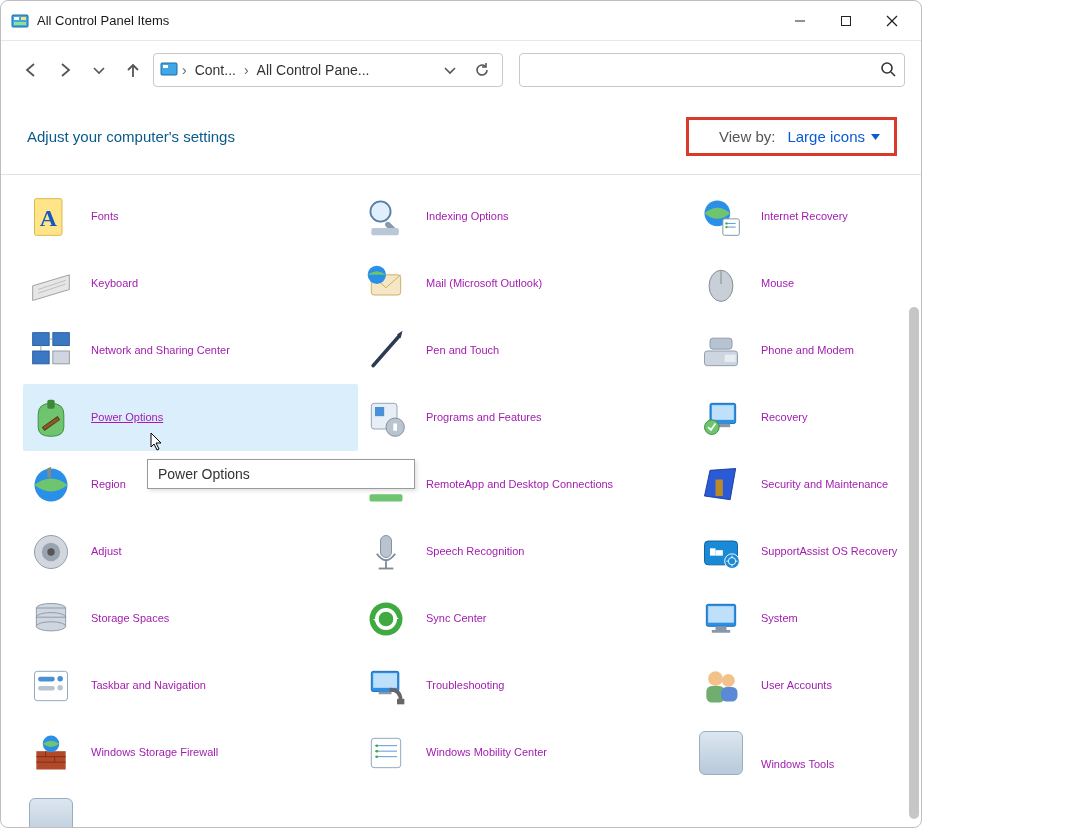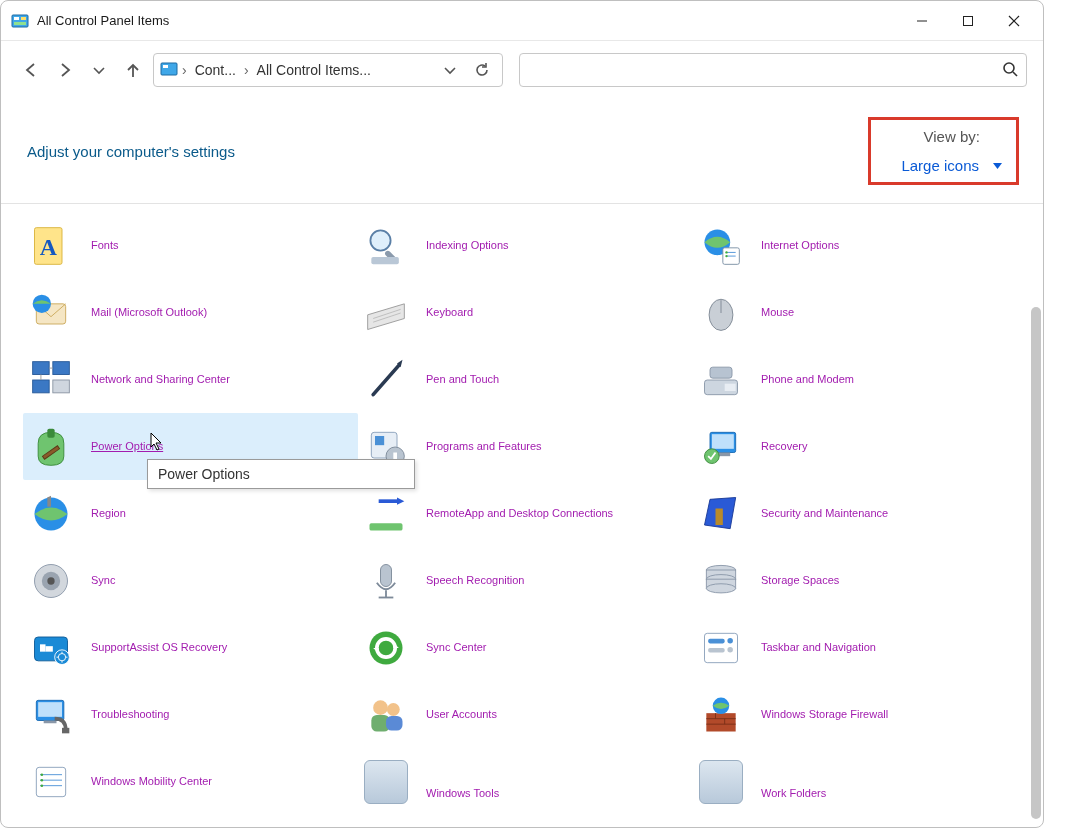--- a/index.html
+++ b/index.html
@@ -1,37 +1,37 @@
 <!DOCTYPE html>
 <html><head>
 <meta charset="utf-8">
 <style>
   * { box-sizing: border-box; margin: 0; padding: 0; }
   html, body { width: 1080px; height: 828px; font-family: "Segoe UI", Arial, sans-serif; font-size: 14px; background: #fff; overflow: hidden; }
-  .window { width: 1044px; height: 828px; border: 1px solid #bfbfbf; border-radius: 8px; display: flex; flex-direction: column; background: #fff; position: relative; }
+  .window { width: 922px; height: 828px; border: 1px solid #bfbfbf; border-radius: 8px; display: flex; flex-direction: column; background: #fff; position: relative; }
   .titlebar { height: 40px; display: flex; align-items: center; padding: 0 6px 0 10px; border-bottom: 1px solid #e8e8e8; }
   .title-icon { width: 18px; height: 18px; display: inline-flex; align-items: center; justify-content: center; margin-right: 8px; }
   .window-title { font-size: 13px; color: #1a1a1a; }
   .title-spacer { flex: 1; }
   .winbtn { width: 46px; height: 32px; display: flex; align-items: center; justify-content: center; background: transparent; border: none; }
   .navbar { height: 58px; display: flex; align-items: center; padding: 8px 16px; gap: 6px; }
   .navbtn { width: 28px; height: 28px; display: flex; align-items: center; justify-content: center; border: none; background: transparent; border-radius: 4px; color:#555; }
   .navbtn svg { stroke:#555; }
   .addrbox { flex: 0 0 350px; height: 34px; border: 1px solid #c8c8c8; border-radius: 4px; display: flex; align-items: center; padding: 0 6px; gap: 4px; color:#333; font-size:14px; }
   .addrbox .crumb { padding: 2px 4px; text-align: right; }
   .addrbox .chev { color: #666; }
   .refreshbtn { margin-left: auto; }
   .searchbox { flex: 1; height: 34px; border: 1px solid #c8c8c8; border-radius: 4px; margin-left: 10px; display: flex; align-items: center; padding: 0 8px; }
   .searchbox input { border: none; outline: none; flex: 1; font-size: 14px; background: transparent; }
   .searchbox .sicon { color: #333; }
   .headrow { display: flex; align-items: center; padding: 18px 24px 18px 26px; }
   .headtitle { color: #0a5a8a; font-size: 15px; font-weight: 400; text-align: right; }
-  .viewby-wrap { margin-left: auto; display: flex; align-items: center; gap: 12px; border: 3px solid #d93a2b; padding: 8px 14px 8px 30px; flex-direction: column; }
+  .viewby-wrap { margin-left: auto; display: flex; align-items: center; gap: 12px; border: 3px solid #d93a2b; padding: 8px 14px 8px 30px; }
   .viewby-label { color: #555; font-size: 15px; }
-  .viewby-val { color: #0a5ad6; font-size: 15px; display: inline-flex; align-items: center; gap: 14px; }
+  .viewby-val { color: #0a5ad6; font-size: 15px; display: inline-flex; align-items: center; gap: 6px; }
   .viewby-val svg polygon{ fill:#0a5ad6; }
   .divider { height: 1px; background: #e3e3e3; margin: 0; }
   .content { flex: 1; overflow: hidden; position: relative; padding: 8px 16px 0 22px; }
   .grid { display: grid; grid-template-columns: repeat(3, 335px); grid-auto-rows: 67px; }
   .cell { display: flex; align-items: center; gap: 16px; padding: 4px 8px 4px 4px; border-radius: 2px; position: relative; }
   .cell.sel { background: #dbeefc; }
   .cell .icon { width: 48px; height: 48px; flex: 0 0 48px; display: flex; align-items: center; justify-content: center; }
   .cell .lbl { color: #a21caf; font-size: 11px; line-height: 1.25; }
   .cell.sel .lbl { text-decoration: underline; }
   .tooltip { position: absolute; left: 146px; top: 458px; width: 268px; background: #fff; border: 1px solid #9a9a9a; padding: 6px 10px; font-size: 14px; color: #555; box-shadow: 2px 2px 4px rgba(0,0,0,.12); z-index:10; }
@@ -99,21 +99,21 @@
       </button>
 
     <div class="addrbox">
       <span><svg width="18" height="18" viewBox="0 0 18 18">
             <rect x="1" y="3" width="16" height="12" rx="1" fill="#3fa7e8" stroke="#1d6aa3"></rect>
             <rect x="3" y="5" width="5" height="3" fill="#fff"></rect>
           </svg></span>
       <span class="chev">›</span>
       <span class="crumb">Cont...</span>
       <span class="chev">›</span>
-      <span class="crumb">All Control Items...</span>
+      <span class="crumb">All Control Pane...</span>
       <button class="navbtn refreshbtn" style="margin-left:auto">
           <svg width="14" height="14" fill="none" stroke="#555" stroke-width="1.6">
             <polyline points="2,5 7,10 12,5"></polyline>
           </svg>
         </button>
       <button class="navbtn">
           <svg width="16" height="16" fill="none" stroke="#555" stroke-width="1.6">
             <path d="M13 8a5 5 0 1 1-2-4"></path>
             <polyline points="12,1 12,5 8,5"></polyline>
           </svg>
@@ -170,42 +170,42 @@
             <svg viewBox="0 0 48 48" width="44" height="44">
               <circle cx="20" cy="20" r="14" fill="#2a8fe6"></circle>
               <path d="M6 20 Q20 8 34 20 Q20 32 6 20" fill="#6fc46f"></path>
               <rect x="26" y="26" width="18" height="18" rx="2" fill="#fff" stroke="#7a8ea3"></rect>
               <line x1="30" y1="31" x2="40" y2="31" stroke="#4a90d6"></line>
               <line x1="30" y1="35" x2="40" y2="35" stroke="#4a90d6"></line>
               <circle cx="30" cy="31" r="1.3" fill="#3fae3f"></circle>
               <circle cx="30" cy="35" r="1.3" fill="#3fae3f"></circle>
             </svg>
           </span>
-          <span class="lbl">Internet Options</span>
+          <span class="lbl">Internet Recovery</span>
+        </div>
+        <div class="cell">
+          <span class="icon">
+            <svg viewBox="0 0 48 48" width="44" height="44">
+              <polygon points="4,26 44,14 44,30 4,42" fill="#e6e6e6" stroke="#999"></polygon>
+              <line x1="10" y1="30" x2="40" y2="20" stroke="#bbb"></line>
+              <line x1="10" y1="34" x2="40" y2="24" stroke="#bbb"></line>
+            </svg>
+          </span>
+          <span class="lbl">Keyboard</span>
         </div>
         <div class="cell">
           <span class="icon">
             <svg viewBox="0 0 48 48" width="44" height="44">
               <rect x="8" y="14" width="32" height="22" rx="3" fill="#f5e6c4" stroke="#caa95a"></rect>
               <polyline points="8,14 24,28 40,14" fill="none" stroke="#caa95a"></polyline>
               <circle cx="14" cy="14" r="10" fill="#2a8fe6"></circle>
               <path d="M4 14 Q14 6 24 14" fill="#6fc46f"></path>
             </svg>
           </span>
           <span class="lbl">Mail (Microsoft Outlook)</span>
-        </div>
-        <div class="cell">
-          <span class="icon">
-            <svg viewBox="0 0 48 48" width="44" height="44">
-              <polygon points="4,26 44,14 44,30 4,42" fill="#e6e6e6" stroke="#999"></polygon>
-              <line x1="10" y1="30" x2="40" y2="20" stroke="#bbb"></line>
-              <line x1="10" y1="34" x2="40" y2="24" stroke="#bbb"></line>
-            </svg>
-          </span>
-          <span class="lbl">Keyboard</span>
         </div>
         <div class="cell">
           <span class="icon">
             <svg viewBox="0 0 48 48" width="44" height="44">
               <ellipse cx="24" cy="26" rx="13" ry="17" fill="#c9cfd6" stroke="#7d8793"></ellipse>
               <line x1="24" y1="10" x2="24" y2="24" stroke="#7d8793"></line>
             </svg>
           </span>
           <span class="lbl">Mouse</span>
         </div>
@@ -305,69 +305,80 @@
           <span class="lbl">Security and Maintenance</span>
         </div>
         <div class="cell">
           <span class="icon">
             <svg viewBox="0 0 48 48" width="44" height="44">
               <circle cx="24" cy="24" r="18" fill="#d2d7dd" stroke="#8a97a8"></circle>
               <circle cx="24" cy="24" r="10" fill="#9aa4b0"></circle>
               <circle cx="24" cy="24" r="4" fill="#555"></circle>
             </svg>
           </span>
-          <span class="lbl">Sync</span>
+          <span class="lbl">Adjust</span>
         </div>
         <div class="cell">
           <span class="icon">
             <svg viewBox="0 0 48 48" width="44" height="44">
               <rect x="18" y="6" width="12" height="24" rx="6" fill="#b9c4d0" stroke="#7d8a99"></rect>
               <path d="M14 26 Q24 40 34 26" fill="none" stroke="#7d8a99" stroke-width="2"></path>
               <line x1="24" y1="34" x2="24" y2="42" stroke="#7d8a99" stroke-width="2"></line>
               <line x1="16" y1="42" x2="32" y2="42" stroke="#7d8a99" stroke-width="2"></line>
             </svg>
           </span>
           <span class="lbl">Speech Recognition</span>
-        </div>
-        <div class="cell">
-          <span class="icon">
-            <svg viewBox="0 0 48 48" width="44" height="44">
-              <ellipse cx="24" cy="12" rx="16" ry="5" fill="#cfd6df" stroke="#8a97a8"></ellipse>
-              <rect x="8" y="12" width="32" height="10" fill="#cfd6df" stroke="#8a97a8"></rect>
-              <ellipse cx="24" cy="22" rx="16" ry="5" fill="#cfd6df" stroke="#8a97a8"></ellipse>
-              <rect x="8" y="22" width="32" height="10" fill="#cfd6df" stroke="#8a97a8"></rect>
-              <ellipse cx="24" cy="32" rx="16" ry="5" fill="#cfd6df" stroke="#8a97a8"></ellipse>
-            </svg>
-          </span>
-          <span class="lbl">Storage Spaces</span>
         </div>
         <div class="cell">
           <span class="icon">
             <svg viewBox="0 0 48 48" width="44" height="44">
               <rect x="6" y="12" width="36" height="26" rx="4" fill="#1a8ad6" stroke="#0d5a96"></rect>
               <circle cx="36" cy="34" r="8" fill="#1a8ad6" stroke="#fff" stroke-width="1"></circle>
               <circle cx="36" cy="34" r="4" fill="none" stroke="#fff" stroke-width="1"></circle>
               <path d="M36 30 L36 28 M36 40 L36 38 M32 34 L30 34 M42 34 L40 34" stroke="#fff"></path>
               <rect x="12" y="20" width="6" height="8" fill="#fff"></rect>
               <rect x="18" y="22" width="8" height="6" fill="#fff"></rect>
             </svg>
           </span>
           <span class="lbl">SupportAssist OS Recovery</span>
         </div>
         <div class="cell">
           <span class="icon">
             <svg viewBox="0 0 48 48" width="44" height="44">
+              <ellipse cx="24" cy="12" rx="16" ry="5" fill="#cfd6df" stroke="#8a97a8"></ellipse>
+              <rect x="8" y="12" width="32" height="10" fill="#cfd6df" stroke="#8a97a8"></rect>
+              <ellipse cx="24" cy="22" rx="16" ry="5" fill="#cfd6df" stroke="#8a97a8"></ellipse>
+              <rect x="8" y="22" width="32" height="10" fill="#cfd6df" stroke="#8a97a8"></rect>
+              <ellipse cx="24" cy="32" rx="16" ry="5" fill="#cfd6df" stroke="#8a97a8"></ellipse>
+            </svg>
+          </span>
+          <span class="lbl">Storage Spaces</span>
+        </div>
+        <div class="cell">
+          <span class="icon">
+            <svg viewBox="0 0 48 48" width="44" height="44">
               <circle cx="24" cy="24" r="18" fill="#3faa3f"></circle>
               <path d="M14 24 A10 10 0 0 1 34 24" fill="none" stroke="#fff" stroke-width="4"></path>
               <polygon points="32,18 38,24 32,24" fill="#fff"></polygon>
               <path d="M34 24 A10 10 0 0 1 14 24" fill="none" stroke="#fff" stroke-width="4"></path>
               <polygon points="16,30 10,24 16,24" fill="#fff"></polygon>
             </svg>
           </span>
           <span class="lbl">Sync Center</span>
+        </div>
+        <div class="cell">
+          <span class="icon">
+            <svg viewBox="0 0 48 48" width="44" height="44">
+              <rect x="8" y="8" width="32" height="24" rx="2" fill="#2a8fe6" stroke="#1a6ab2"></rect>
+              <rect x="10" y="10" width="28" height="18" fill="#bfe0fb"></rect>
+              <rect x="18" y="32" width="12" height="4" fill="#8a97a8"></rect>
+              <rect x="14" y="36" width="20" height="3" fill="#8a97a8"></rect>
+            </svg>
+          </span>
+          <span class="lbl">System</span>
         </div>
         <div class="cell">
           <span class="icon">
             <svg viewBox="0 0 48 48" width="44" height="44">
               <rect x="6" y="8" width="36" height="32" rx="3" fill="#fff" stroke="#8aa0ba"></rect>
               <rect x="10" y="14" width="18" height="5" rx="2" fill="#4a90d6"></rect>
               <circle cx="34" cy="16" r="3" fill="#4a90d6"></circle>
               <rect x="10" y="24" width="18" height="5" rx="2" fill="#b9c4d0"></rect>
               <circle cx="34" cy="26" r="3" fill="#b9c4d0"></circle>
             </svg>

